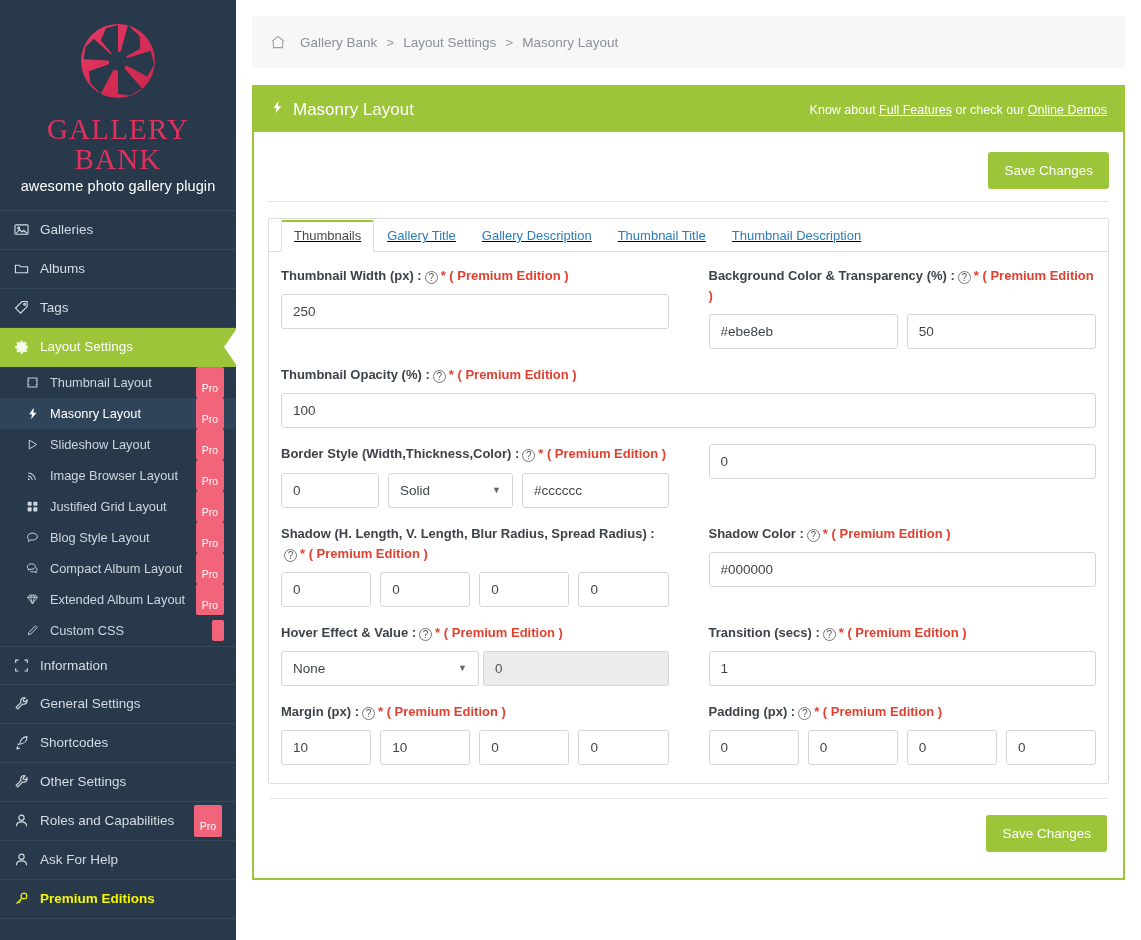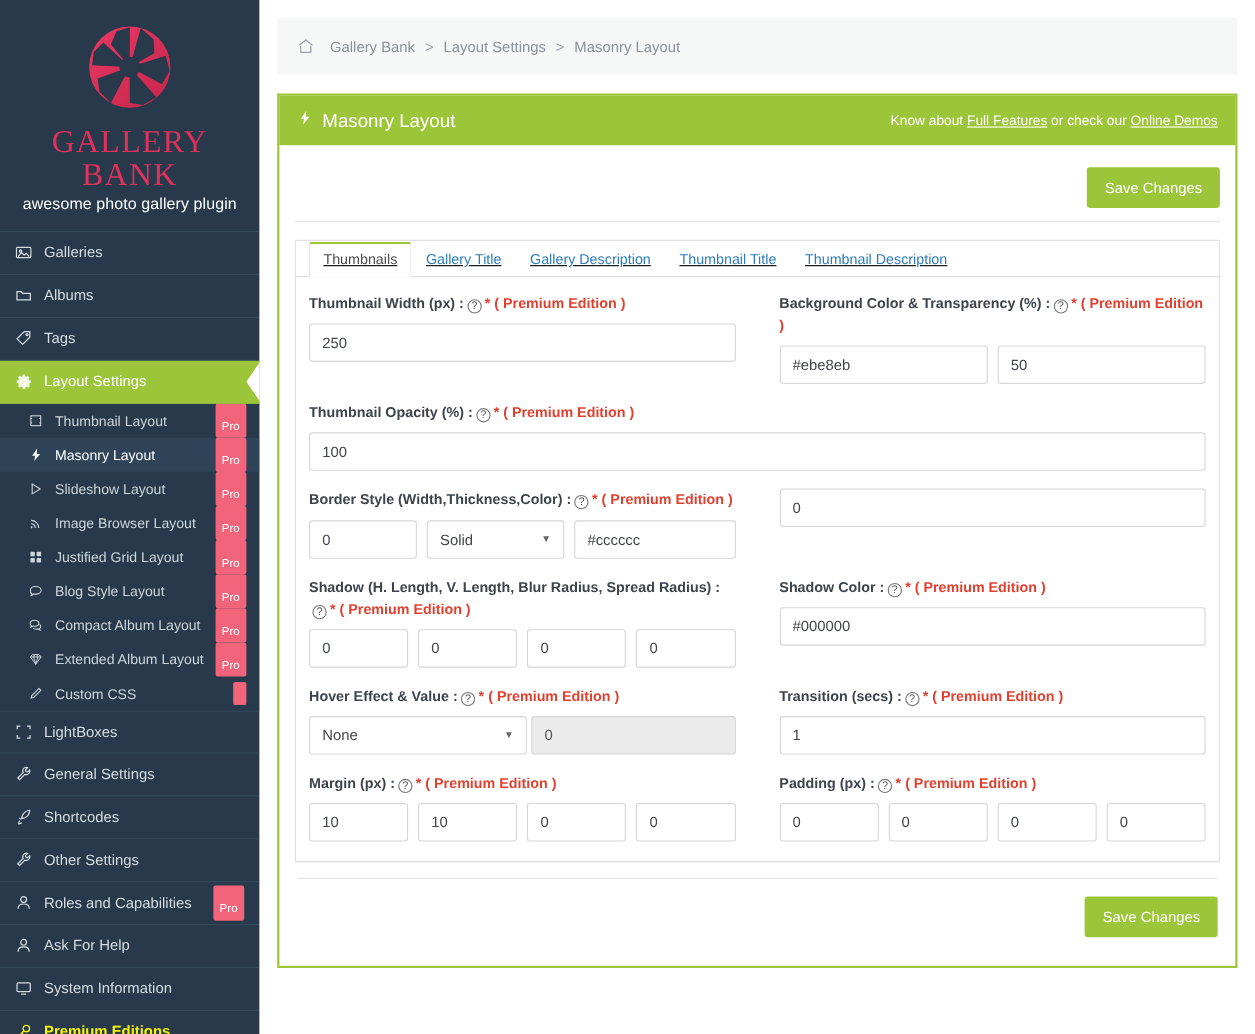--- a/index.html
+++ b/index.html
@@ -387,21 +387,21 @@
           <span class="pro"></span>
         </div>
       </div>
 
       <div class="mi" style="border-top:1px solid #344a5c">
         <span class="ic">
           <svg width="15" height="15" viewBox="0 0 16 16" fill="none" stroke="currentColor" stroke-width="1.2">
               <path d="M1.8 5.2V2.2h3M14.2 5.2V2.2h-3M1.8 10.8v3h3M14.2 10.8v3h-3"></path>
             </svg>
         </span>
-        <span class="lbl">LightBoxes</span>
+        <span class="lbl">Information</span>
       </div>
 
       <div class="mi">
         <span class="ic">
           <svg width="15" height="15" viewBox="0 0 16 16" fill="none" stroke="currentColor" stroke-width="1.2">
               <path d="M10.7 1.6a3.6 3.6 0 00-3.2 5.2l-5.2 5.2 1.7 1.7 5.2-5.2a3.6 3.6 0 004.7-4.4l-2 2-1.7-.4-.4-1.7 2-2a3.6 3.6 0 00-1.1-.4z"></path>
             </svg>
         </span>
         <span class="lbl">General Settings</span>
       </div>
@@ -439,29 +439,20 @@
       <div class="mi">
         <span class="ic">
           <svg width="15" height="15" viewBox="0 0 16 16" fill="none" stroke="currentColor" stroke-width="1.2">
               <circle cx="8" cy="5" r="2.8"></circle>
               <path d="M2.6 14c0-2.9 2.4-4.6 5.4-4.6s5.4 1.7 5.4 4.6"></path>
             </svg>
         </span>
         <span class="lbl">Ask For Help</span>
       </div>
 
-      <div class="mi">
-        <span class="ic">
-          <svg width="15" height="15" viewBox="0 0 16 16" fill="none" stroke="currentColor" stroke-width="1.2">
-              <rect x="1.6" y="2.8" width="12.8" height="8.4" rx="1"></rect>
-              <path d="M5.6 13.6h4.8"></path>
-            </svg>
-        </span>
-        <span class="lbl">System Information</span>
-      </div>
 
       <div class="mi premium">
         <span class="ic">
           <svg width="15" height="15" viewBox="0 0 16 16" fill="none" stroke="currentColor" stroke-width="1.3">
               <circle cx="10.6" cy="5.4" r="3.1"></circle>
               <path d="M8.4 7.6L2.6 13.4M4.6 11.4l1.4 1.4M6.2 9.8l1.4 1.4"></path>
             </svg>
         </span>
         <span class="lbl">Premium Editions</span>
       </div>

